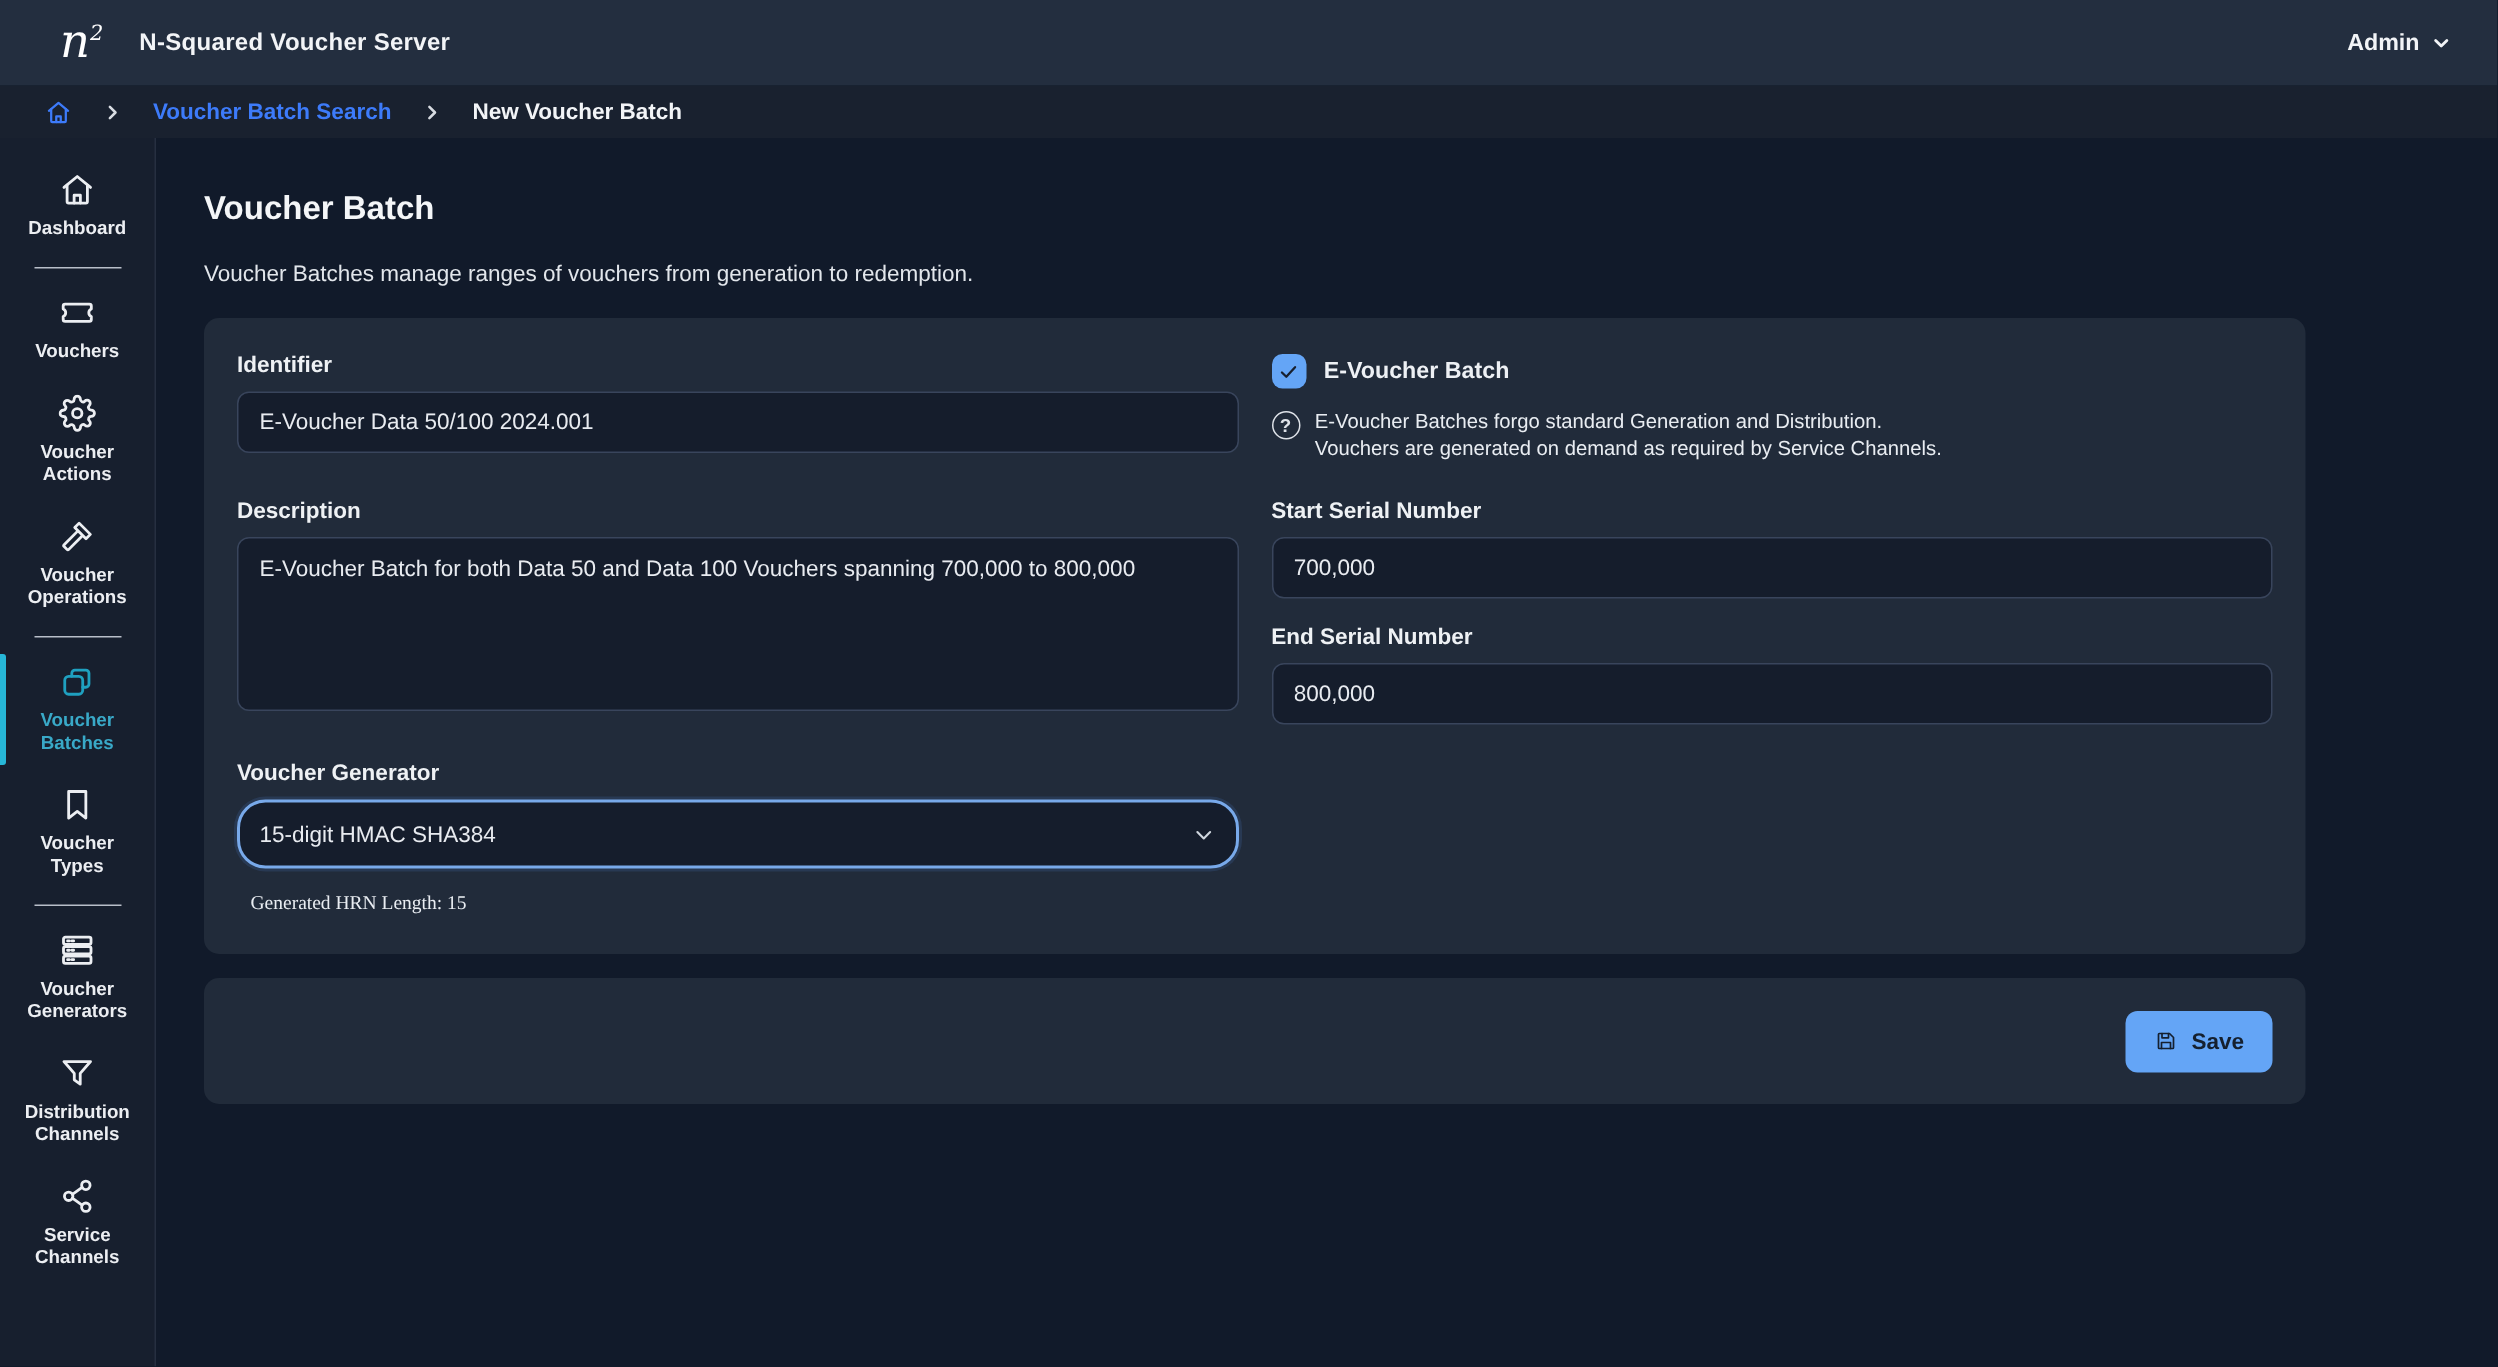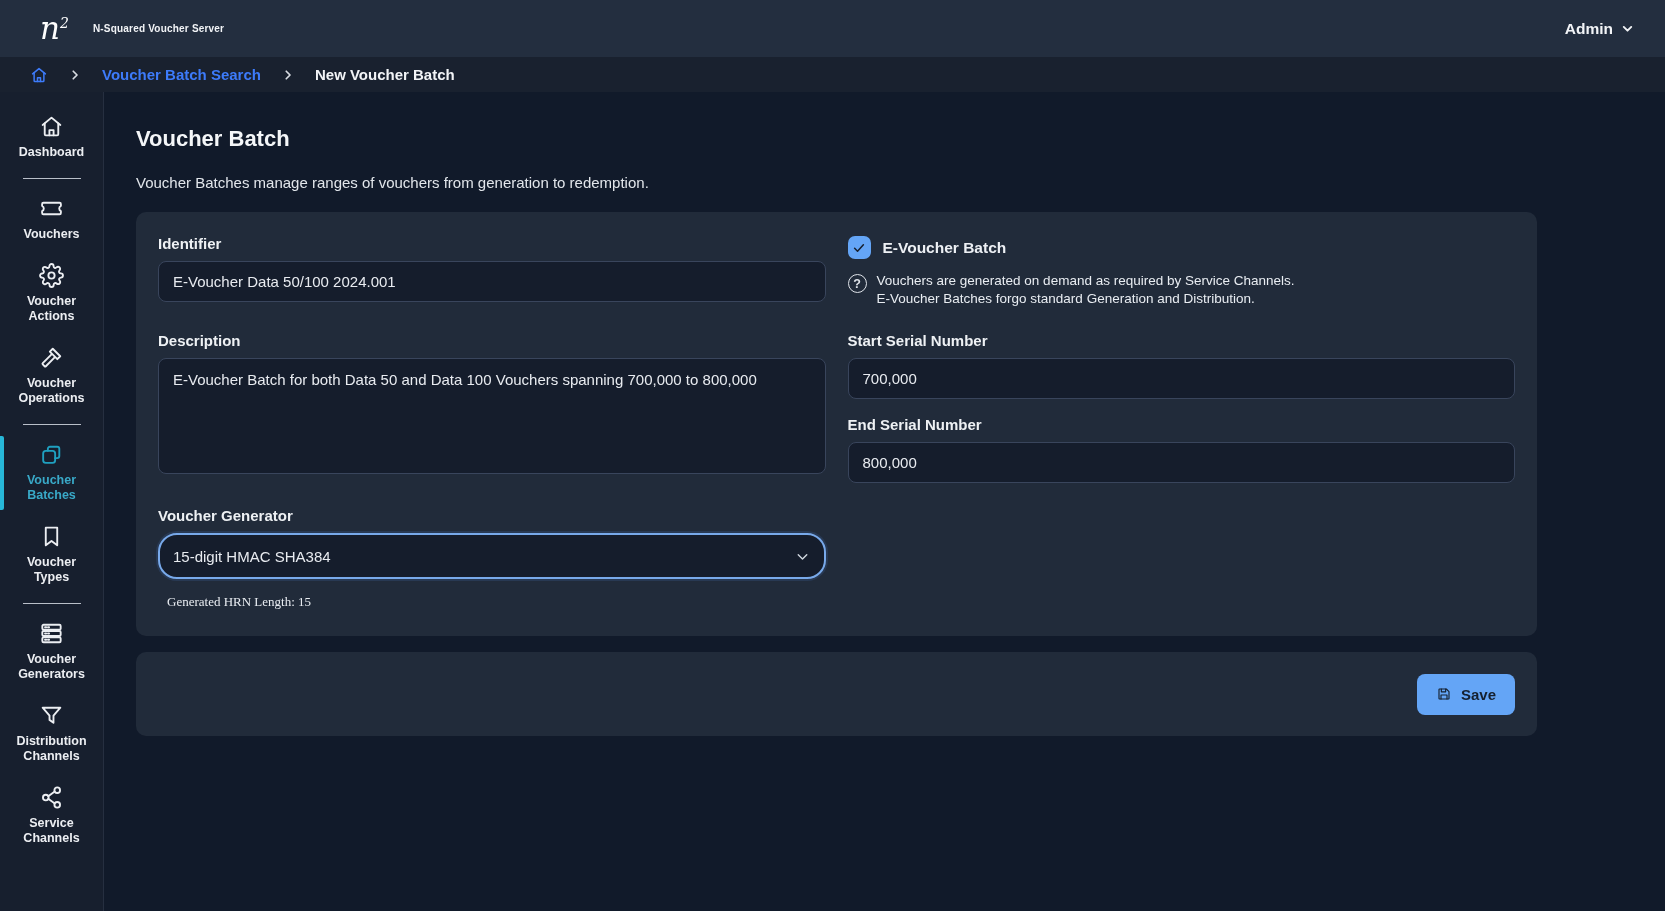--- a/index.html
+++ b/index.html
@@ -8,21 +8,21 @@
     width:1665px; height:911px; overflow:hidden;
     background:#111a2a; color:#edf0f4;
     font-family:"Liberation Sans", sans-serif;
   }
   svg { display:block; }
 
   
   .header { height:57px; background:#232e3f; display:flex; align-items:center; padding:0 30px 0 40px; }
   .logo { font-family:"DejaVu Serif", serif; font-style:italic; font-size:31px; color:#fff; line-height:1; }
   .logo sup { font-size:14px; font-style:italic; }
-  .app-title { margin-left:24px; font-size:10px; font-weight:bold; letter-spacing:.2px; color:#f2f4f7; }
+  .app-title { margin-left:24px; font-size:16px; font-weight:bold; letter-spacing:.2px; color:#f2f4f7; }
   .user-menu { margin-left:auto; display:flex; align-items:center; gap:7px; font-size:15.5px; font-weight:bold; cursor:pointer; color:#f2f4f7; }
 
   
   .breadcrumb { height:35px; background:#19212f; display:flex; align-items:center; padding:0 30px; gap:21px; font-size:15px; font-weight:bold; }
   .crumb-home { display:flex; align-items:center; cursor:pointer; }
   .crumb-sep svg { stroke:#d8dce2; }
   .crumb-link { color:#3d7bfa; cursor:pointer; }
   .crumb-current { color:#f2f4f7; }
 
   
@@ -238,22 +238,22 @@
                 <svg width="14" height="14" viewBox="0 0 24 24">
                     <path d="M4.5 12.5 L9.5 17.5 L19.5 6.5"></path>
                   </svg>
               </span>
             </span>
             <span class="check-label">E-Voucher Batch</span>
           </div>
           <div class="help-row">
             <span class="qmark">?</span>
             <div class="help-text">
+              <div>E-Voucher Batches forgo standard Generation and Distribution.</div>
               <div>Vouchers are generated on demand as required by Service Channels.</div>
-              <div>E-Voucher Batches forgo standard Generation and Distribution.</div>
             </div>
           </div>
         </div>
 
         <div>
           <label class="flabel">Description</label>
           <textarea class="input" style="">E-Voucher Batch for both Data 50 and Data 100 Vouchers spanning 700,000 to 800,000</textarea>
         </div>
 
         <div>

